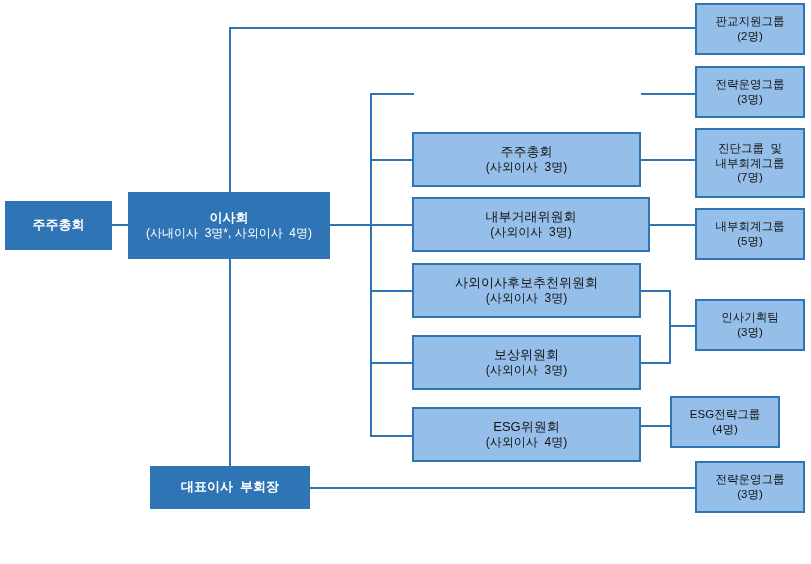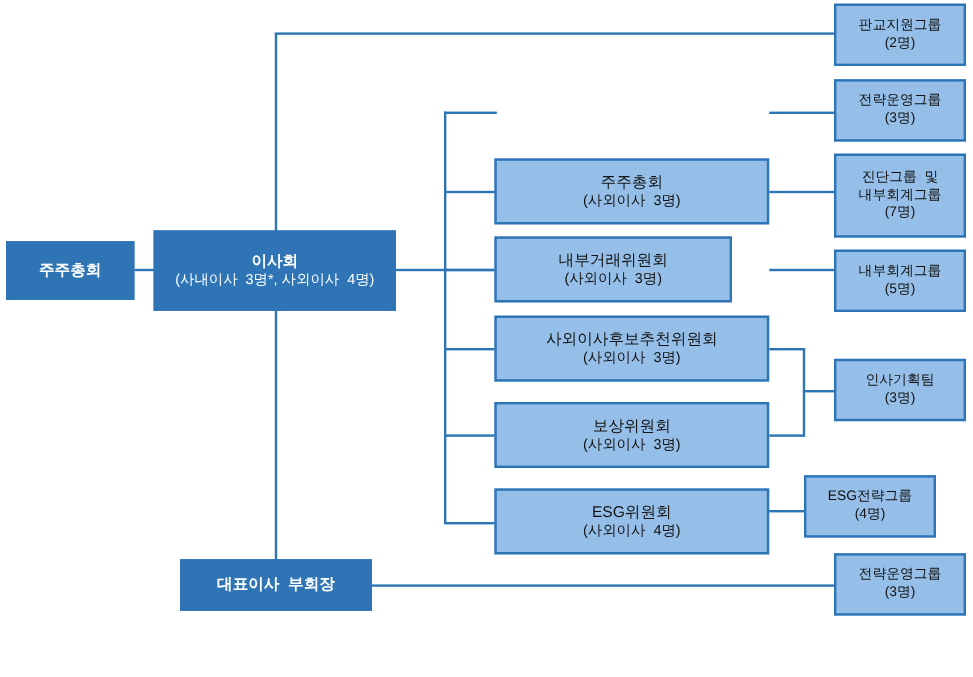--- a/index.html
+++ b/index.html
@@ -130,21 +130,21 @@
   <div class="node dark" style="left:150px; top:466px; width:160px; height:43px;">
     <span class="line1 t-13 bold">대표이사  부회장</span>
   </div>
 
 
   <div class="node light" style="left:412px; top:132px; width:229px; height:55px;">
     <span class="line1 t-13">주주총회</span>
     <span class="line2 t-12">(사외이사  3명)</span>
   </div>
 
-  <div class="node light" style="left:412px; top:197px; width:198px; height:55px;">
+  <div class="node light" style="left:412px; top:197px; width:238px; height:55px;">
     <span class="line1 t-13">내부거래위원회</span>
     <span class="line2 t-12">(사외이사  3명)</span>
   </div>
 
   <div class="node light" style="left:412px; top:263px; width:229px; height:55px;">
     <span class="line1 t-13">사외이사후보추천위원회</span>
     <span class="line2 t-12">(사외이사  3명)</span>
   </div>
 
   <div class="node light" style="left:412px; top:335px; width:229px; height:55px;">

